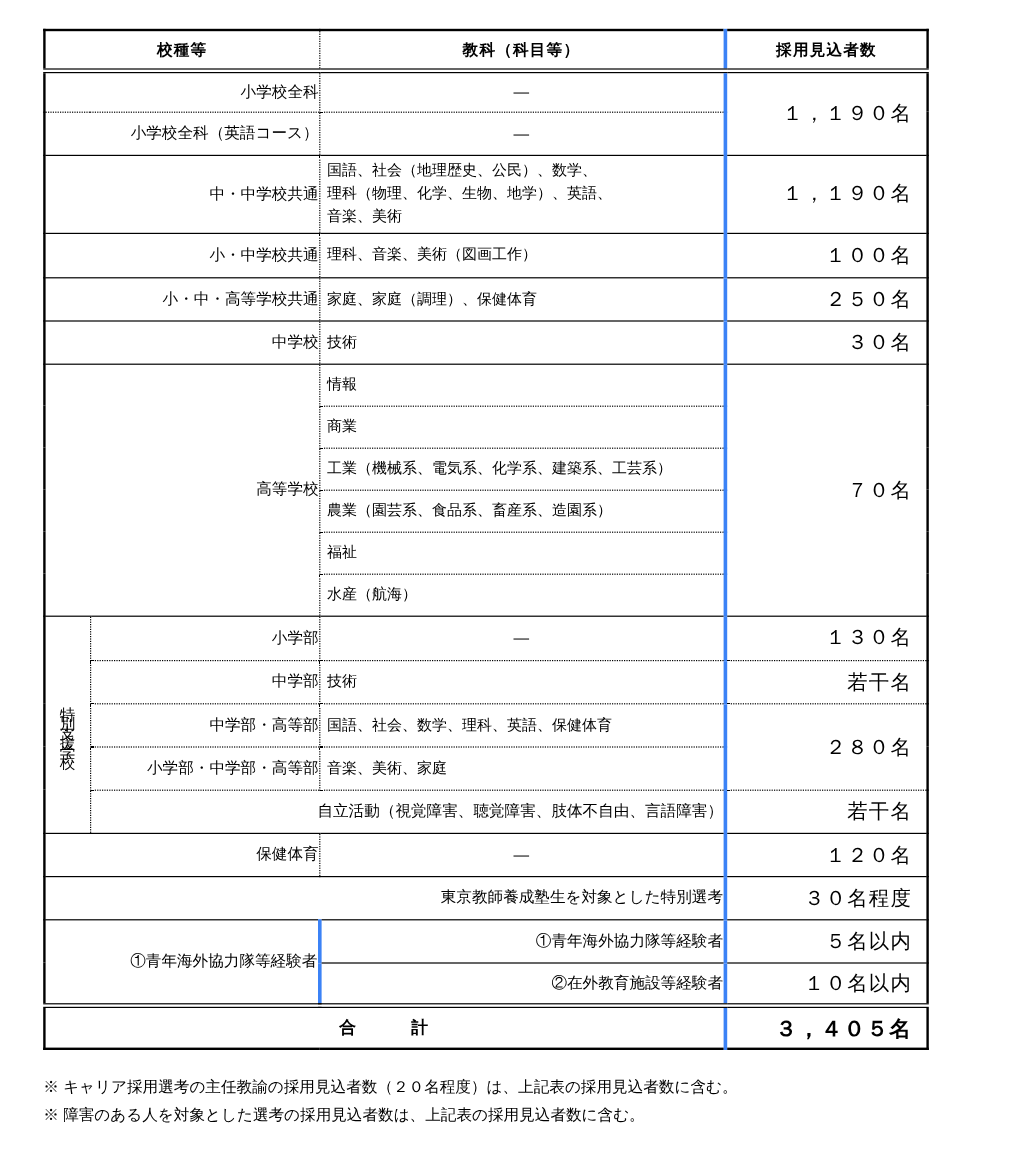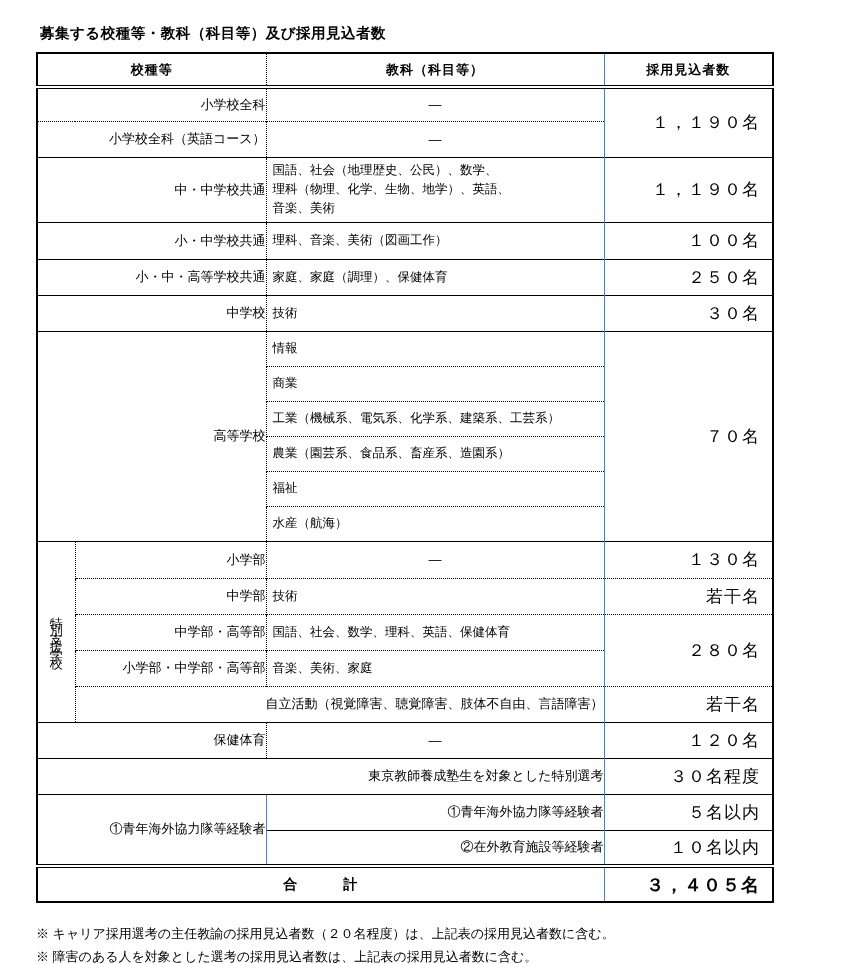--- a/index.html
+++ b/index.html
@@ -11,42 +11,41 @@
   col.c-label{width:191px;}
   col.c-subject{width:338px;}
   col.c-num{width:169px;}
   th,td{padding:0;vertical-align:middle;font-size:13px;overflow:hidden;}
   th{font-weight:bold;text-align:center;border-bottom:4px double #000;letter-spacing:1px;}
   .label{text-align:right;padding-left:7px;}
   .subject{text-align:left;padding-left:6px;font-size:12.5px;white-space:pre-line;line-height:1.5;margin-top:48px;}
   .dash{text-align:center;}
   .num{text-align:right;padding-right:12px;font-size:17px;letter-spacing:1px;white-space:nowrap;}
   .bl-d{border-left:1px dotted #000;}
-  .bl-s{border-left:1px solid #3b82f6;}
+  .bl-s{border-left:3px solid #3b82f6;}
   .bt-d{border-top:1px dotted #000;}
   .bt-s{border-top:1px solid #000;}
   .bt-dbl{border-top:4px double #000;margin-top:36px;}
   .vcell{text-align:center;}
   .vert{display:inline-block;writing-mode:vertical-rl;text-orientation:upright;letter-spacing:8px;font-size:13px;line-height:1;}
   .total{text-align:center;font-weight:bold;font-size:14px;letter-spacing:1px;}
   .total-num{font-weight:bold;font-size:18px;}
   tr.rh32{height:34px;}
   tr.rh34{height:34px;}
   tr.rh35{height:35px;}
   tr.rh36{height:36px;}
   tr.rh37{height:37px;}
   tr.rh65{height:65px;}
   .footnotes{margin:20px 0 0 0;font-size:13px;line-height:1.75;}
   .footnote{white-space:nowrap;}
 </style>
 </head>
 <body>
 
 <div class="page">
-  <div class="title">募集する校種等・教科（科目等）及び採用見込者数</div>
 
   <table>
     <colgroup>
       <col class="c-vert">
         <col class="c-label">
         <col class="c-subject">
         <col class="c-num">
     </colgroup>
 
     <tbody>

